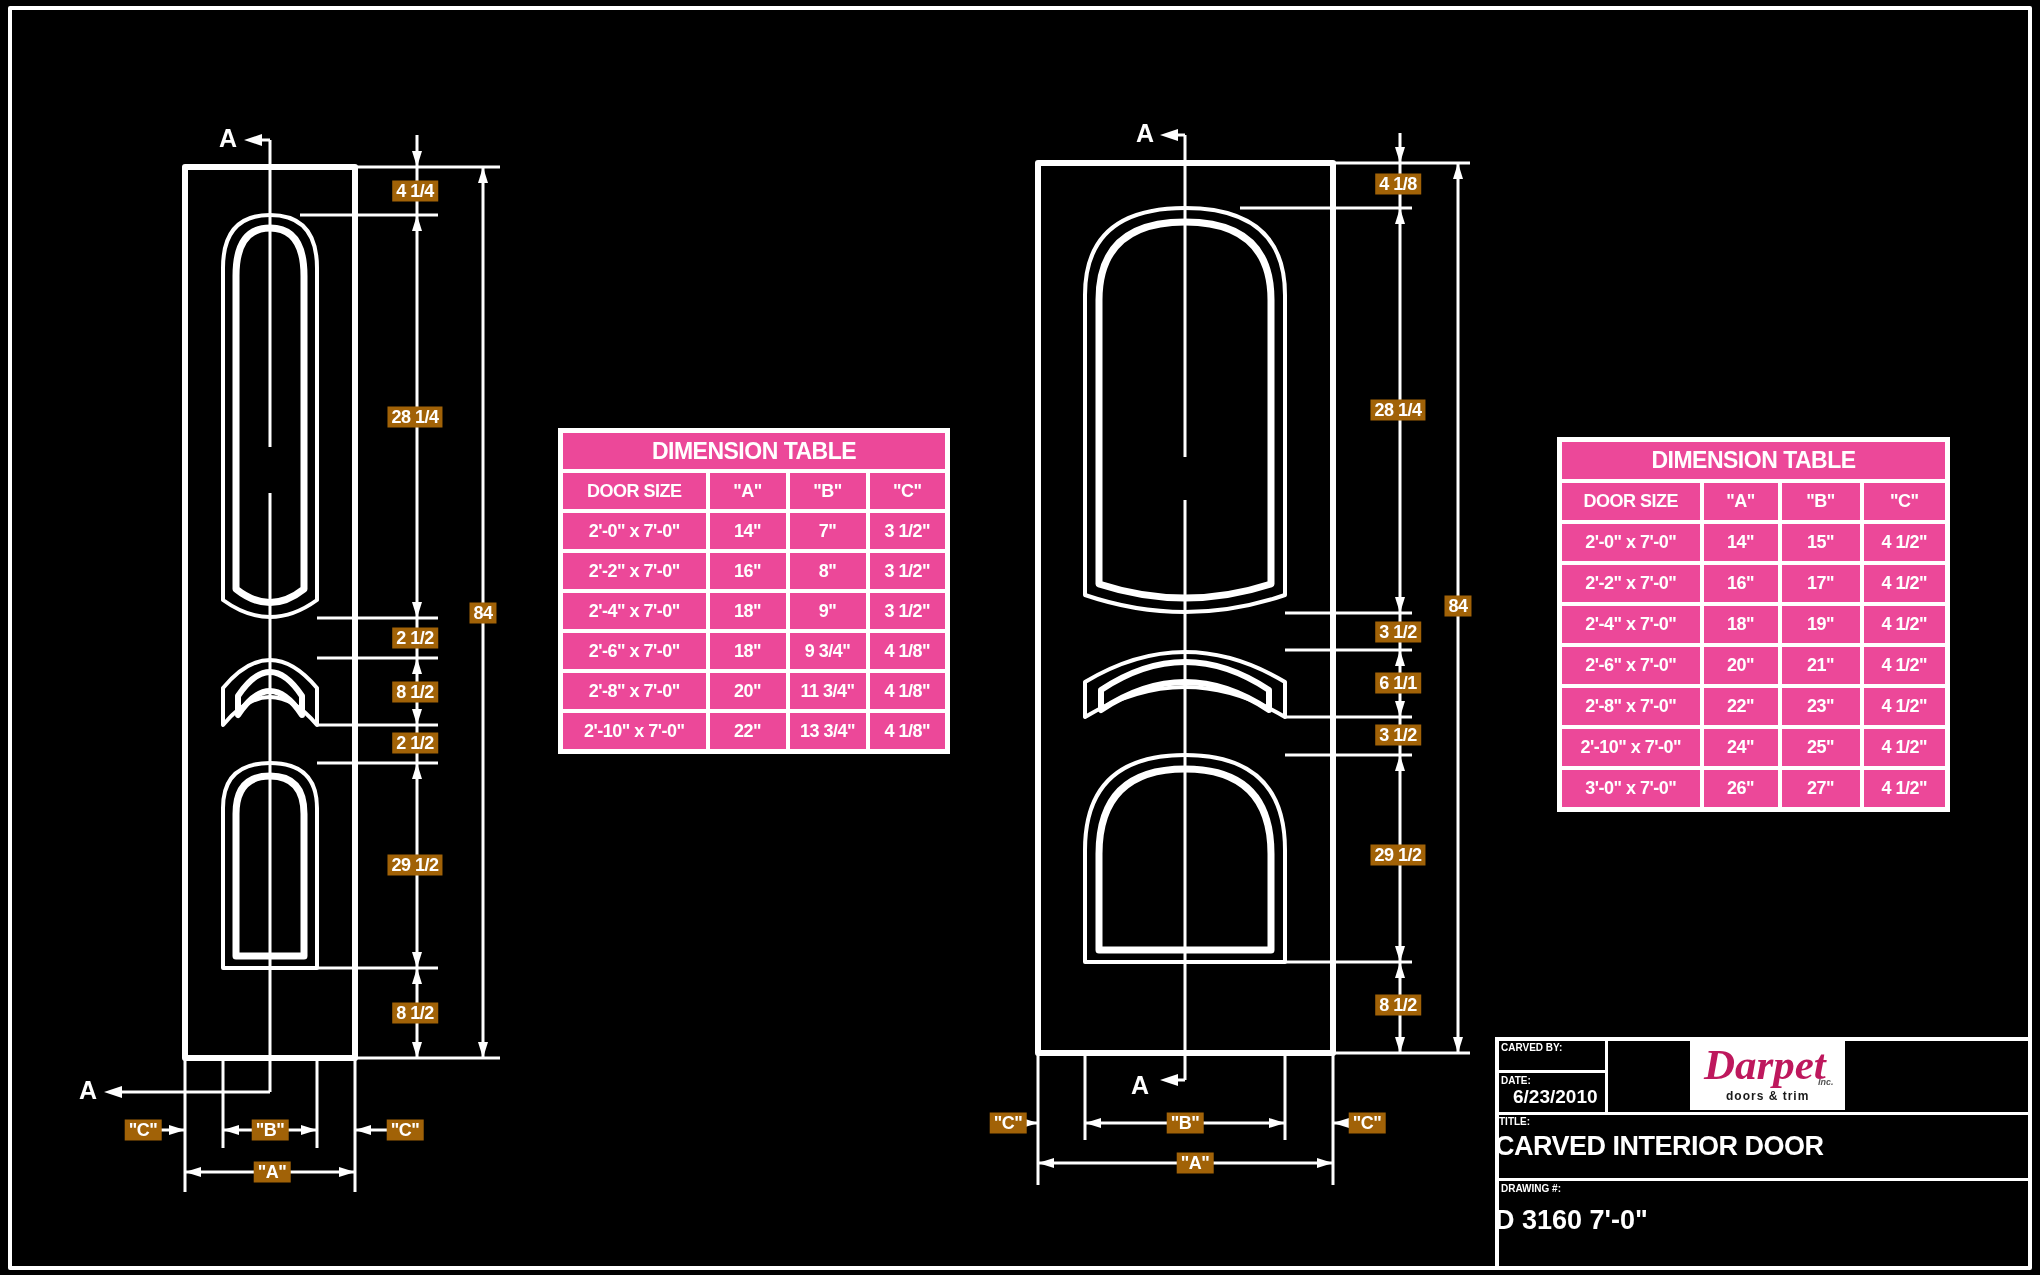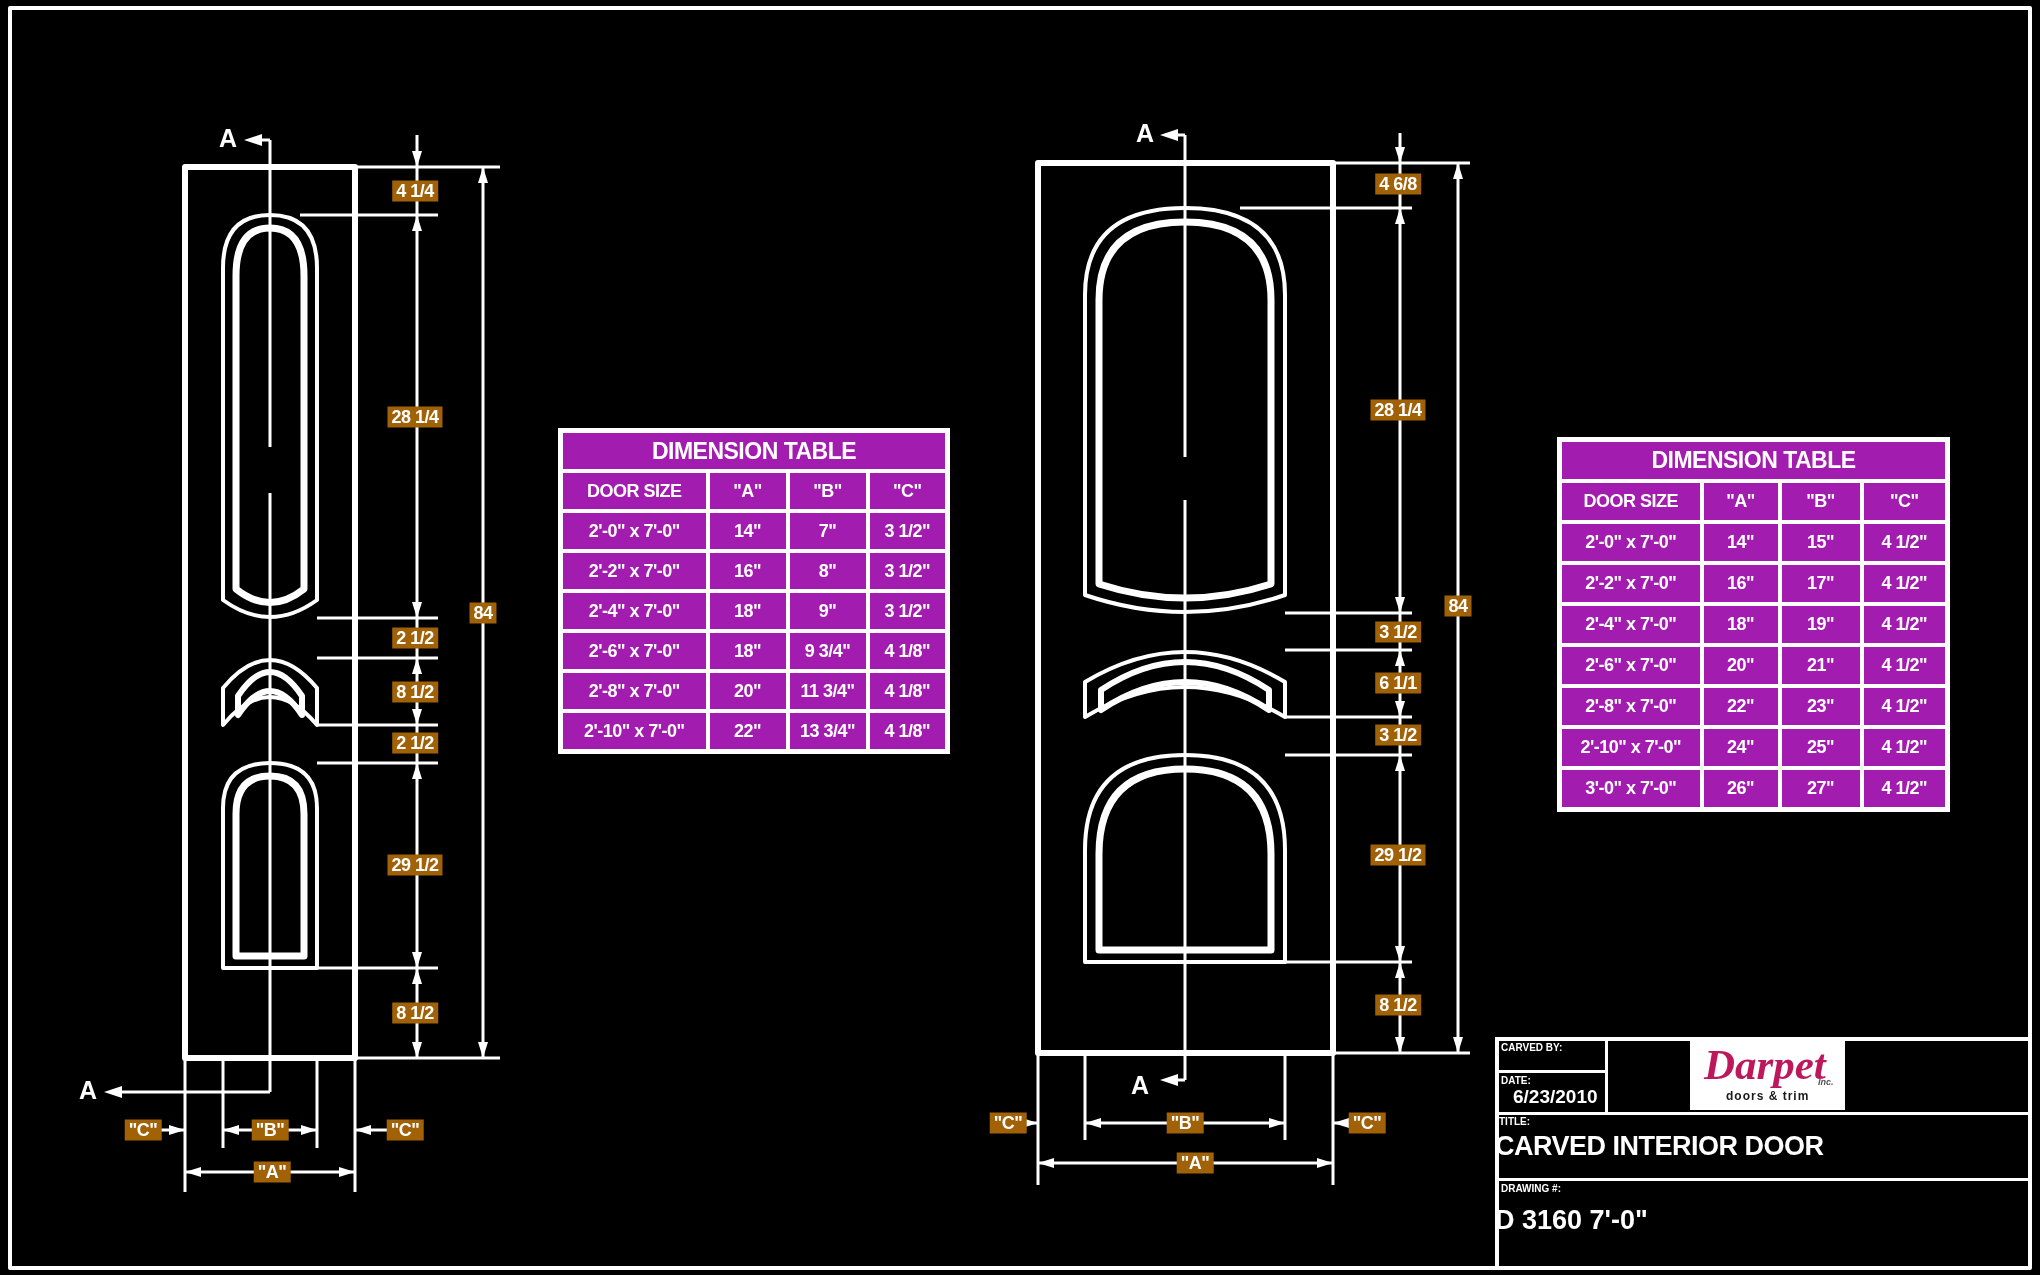--- a/index.html
+++ b/index.html
@@ -3,21 +3,21 @@
 <meta charset="utf-8">
 <style>
   html,body{margin:0;padding:0;background:#000;}
   #root{position:relative;width:2040px;height:1275px;background:#000;overflow:hidden;
         font-family:"Liberation Sans",sans-serif;color:#fff;}
   svg{position:absolute;left:0;top:0;}
   .lbl{position:absolute;transform:translate(-50%,-50%);background:#a16207;padding:0 4px;
        font-weight:bold;font-size:18px;letter-spacing:-0.5px;white-space:nowrap;z-index:5;}
   .seclbl{position:absolute;transform:translate(-50%,-50%);background:#000;padding:0 2px;
        font-weight:bold;font-size:25px;z-index:5;}
-  table.dim{border-collapse:collapse;position:absolute;background:#a21caf;table-layout:fixed;z-index:4;}
+  table.dim{border-collapse:collapse;position:absolute;background:#ec4899;table-layout:fixed;z-index:4;}
   table.dim{border:5px solid #fff;}
   table.dim td{border:4px solid #fff;text-align:center;vertical-align:middle;font-weight:bold;
        font-size:18px;letter-spacing:-0.5px;padding:0;color:#fff;}
   table.dim td.ttl{font-size:23px;height:26px;}
   table.dim td.hdr{height:56px;}
   #tbl-left td{height:36px;}
   #tbl-right td{height:37px;}
   .tb-line{position:absolute;background:#fff;z-index:4;}
   .tb-sm{position:absolute;font-size:10px;font-weight:bold;letter-spacing:0;z-index:5;}
   .tb-big{position:absolute;font-weight:bold;text-align:left;z-index:5;}
@@ -142,21 +142,21 @@
 <span class="lbl" style="left:415px;top:865px">29 1/2</span>
 <span class="lbl" style="left:415px;top:1013px">8 1/2</span>
 <span class="lbl" style="left:483px;top:613px">84</span>
 <span class="lbl" style="left:143px;top:1130px">"C"</span>
 <span class="lbl" style="left:270px;top:1130px">"B"</span>
 <span class="lbl" style="left:405px;top:1130px">"C"</span>
 <span class="lbl" style="left:272px;top:1172px">"A"</span>
 
 <span class="seclbl" style="left:1145px;top:133px">A</span>
 <span class="seclbl" style="left:1140px;top:1085px">A</span>
-<span class="lbl" style="left:1398px;top:184px">4 6/8</span>
+<span class="lbl" style="left:1398px;top:184px">4 1/8</span>
 <span class="lbl" style="left:1398px;top:410px">28 1/4</span>
 <span class="lbl" style="left:1398px;top:632px">3 1/2</span>
 <span class="lbl" style="left:1398px;top:683px">6 1/1</span>
 <span class="lbl" style="left:1398px;top:735px">3 1/2</span>
 <span class="lbl" style="left:1398px;top:855px">29 1/2</span>
 <span class="lbl" style="left:1398px;top:1005px">8 1/2</span>
 <span class="lbl" style="left:1458px;top:606px">84</span>
 <span class="lbl" style="left:1008px;top:1123px">"C"</span>
 <span class="lbl" style="left:1185px;top:1123px">"B"</span>
 <span class="lbl" style="left:1367px;top:1123px">"C"</span>

